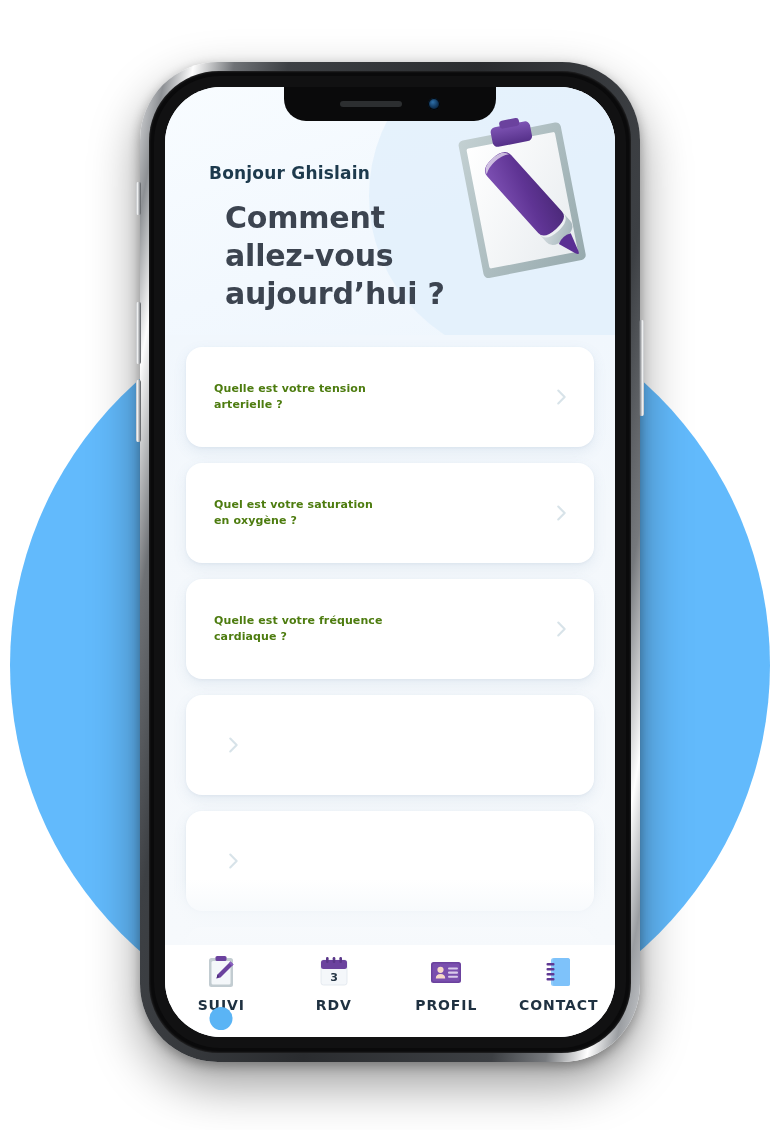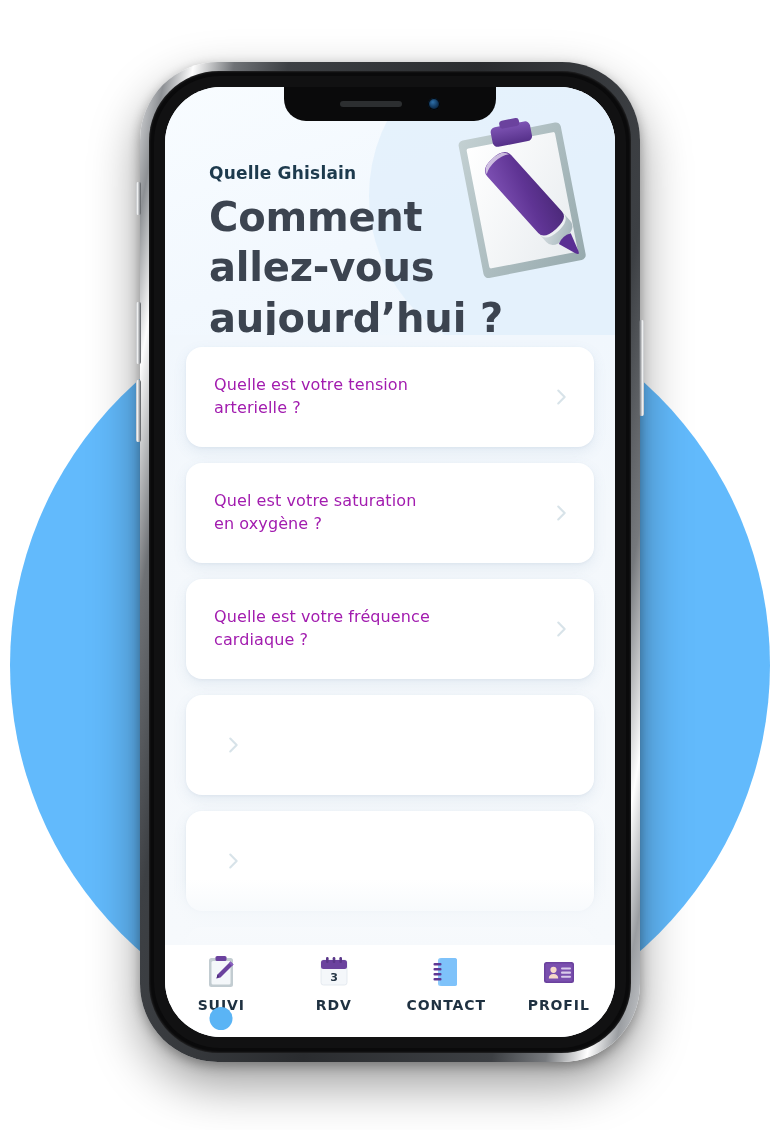--- a/index.html
+++ b/index.html
@@ -132,25 +132,25 @@
     z-index: 5;
   }
   #greeting {
     font-size: 17px;
     font-weight: 700;
     color: #1d3a4d;
     letter-spacing: 0.2px;
     margin: 0 0 9px 0;
   }
   #headline {
-    font-size: 40px;
+    font-size: 30px;
     font-weight: 700;
     color: #3c4450;
     line-height: 1.26;
-    margin: 0;
+    margin: 16px;
     letter-spacing: -0.2px;
     white-space: pre-line;
   }
 
   
   #clipboard-illustration {
     position: absolute;
     right: 6px;
     top: 22px;
     width: 160px;
@@ -176,23 +176,23 @@
     border-radius: 16px;
     box-shadow: 0 5px 14px rgba(77,116,160,0.10), 0 1px 3px rgba(77,116,160,0.07);
     display: flex;
     align-items: center;
     padding: 0 22px 0 28px;
     box-sizing: border-box;
   }
   .question-card:first-child { margin-top: 12px; }
   .question-label {
     flex: 1;
-    font-size: 16px;
-    font-weight: 400;
-    color: #a21caf;
+    font-size: 11px;
+    font-weight: 700;
+    color: #4d7c0f;
     line-height: 1.42;
     letter-spacing: 0.1px;
     white-space: pre-line;
   }
   .chevron-icon {
     width: 22px;
     height: 22px;
     flex: 0 0 auto;
     margin-left: 8px;
     opacity: 0.95;
@@ -288,21 +288,21 @@
 
     <div id="notch">
       <div id="speaker-grille"></div>
       <div id="front-camera"></div>
     </div>
 
     <div id="header">
       <div id="header-blob"></div>
 
       <div id="header-text">
-        <p id="greeting">Quelle Ghislain</p>
+        <p id="greeting">Bonjour Ghislain</p>
         <h1 id="headline">Comment
 allez-vous
 aujourd’hui ?</h1>
       </div>
 
       <svg id="clipboard-illustration" viewBox="0 0 160 190" xmlns="http://www.w3.org/2000/svg">
         <defs>
           <linearGradient id="paperGrad" x1="0" y1="0" x2="1" y2="1">
             <stop offset="0%" stop-color="#ffffff"></stop>
             <stop offset="100%" stop-color="#e8ecef"></stop>
@@ -413,39 +413,39 @@
           <rect x="10" y="3" width="2.6" height="6" rx="1.2" fill="#5a3689"></rect>
           <rect x="16.7" y="3" width="2.6" height="6" rx="1.2" fill="#5a3689"></rect>
           <rect x="23.4" y="3" width="2.6" height="6" rx="1.2" fill="#5a3689"></rect>
           <text x="18" y="27" text-anchor="middle" font-family="DejaVu Sans, sans-serif" font-size="11" font-weight="700" fill="#263645">3</text>
         </svg>
         <span class="tab-label">RDV</span>
       </div>
 
       <div class="tab-item">
         <svg class="tab-icon" viewBox="0 0 36 36">
-          <rect x="10" y="4" width="19" height="28" rx="2.5" fill="#8ecbfb"></rect>
-          <rect x="12" y="4" width="17" height="28" rx="2.5" fill="#7ec2fa"></rect>
-          <rect x="5.5" y="9" width="8" height="2.6" rx="1.1" fill="#5f3894"></rect>
-          <rect x="5.5" y="14" width="8" height="2.6" rx="1.1" fill="#5f3894"></rect>
-          <rect x="5.5" y="19" width="8" height="2.6" rx="1.1" fill="#5f3894"></rect>
-          <rect x="5.5" y="24" width="8" height="2.6" rx="1.1" fill="#5f3894"></rect>
-        </svg>
-        <span class="tab-label">CONTACT</span>
-      </div>
-
-      <div class="tab-item">
-        <svg class="tab-icon" viewBox="0 0 36 36">
           <rect x="3" y="8" width="30" height="21" rx="2.5" fill="#6b429e"></rect>
           <rect x="4.5" y="9.5" width="27" height="18" rx="1.8" fill="#7a4fae"></rect>
           <circle cx="12.5" cy="15.8" r="3.1" fill="#f6d9c8"></circle>
           <path d="M7.8 24.5 q0 -4.6 4.7 -4.6 q4.7 0 4.7 4.6 z" fill="#f6d9c8"></path>
           <rect x="20" y="13.5" width="10" height="2.1" rx="1" fill="#d9cbea"></rect>
           <rect x="20" y="17.6" width="10" height="2.1" rx="1" fill="#d9cbea"></rect>
           <rect x="20" y="21.7" width="10" height="2.1" rx="1" fill="#d9cbea"></rect>
         </svg>
         <span class="tab-label">PROFIL</span>
       </div>
 
+      <div class="tab-item">
+        <svg class="tab-icon" viewBox="0 0 36 36">
+          <rect x="10" y="4" width="19" height="28" rx="2.5" fill="#8ecbfb"></rect>
+          <rect x="12" y="4" width="17" height="28" rx="2.5" fill="#7ec2fa"></rect>
+          <rect x="5.5" y="9" width="8" height="2.6" rx="1.1" fill="#5f3894"></rect>
+          <rect x="5.5" y="14" width="8" height="2.6" rx="1.1" fill="#5f3894"></rect>
+          <rect x="5.5" y="19" width="8" height="2.6" rx="1.1" fill="#5f3894"></rect>
+          <rect x="5.5" y="24" width="8" height="2.6" rx="1.1" fill="#5f3894"></rect>
+        </svg>
+        <span class="tab-label">CONTACT</span>
+      </div>
+
     </div>
 
   </div>
 </div>
 
 </body></html>

